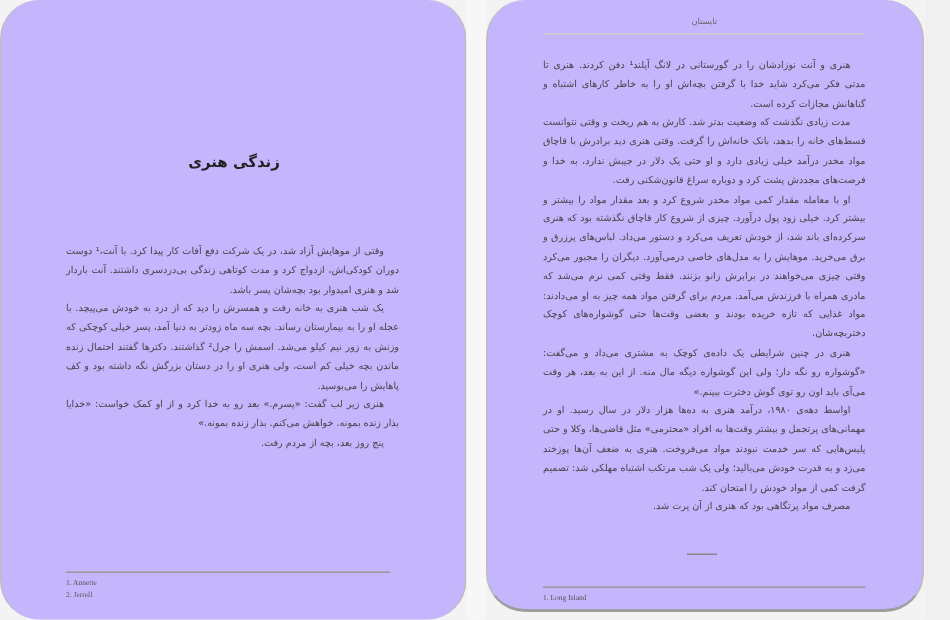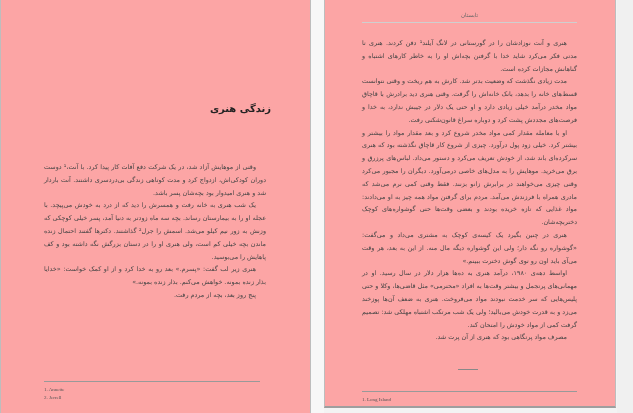--- a/index.html
+++ b/index.html
@@ -4,22 +4,23 @@
 <style>
   html, body { margin: 0; padding: 0; }
   body {
     width: 633px; height: 413px; overflow: hidden;
     background: #f3f3f3;
     position: relative;
     font-family: "DejaVu Sans", sans-serif;
     color: #333;
   }
   .page {
-    position: absolute; top: 0; background: #fca5a5;
+    position: absolute; top: 0; background: #c4b5fd;
     box-sizing: border-box;
+    border-radius: 26px;
   }
   #page-left {
     left: 0; width: 311px; height: 413px;
     border-left: 1px solid #bdbdbd;
     border-right: 1px solid #bdbdbd;
   }
   #page-right {
     left: 324px; width: 292px; height: 408px;
     border-left: 1px solid #bdbdbd;
     border-right: 1px solid #bdbdbd;
@@ -32,21 +33,21 @@
     position: absolute; left: 311px; top: 0; width: 13px; height: 413px; background: #f7f7f7;
   }
   .rtl { direction: rtl; text-align: justify; }
   .running-head {
     position: absolute; left: 37px; width: 215px; top: 12px;
     text-align: center; font-size: 5.5px; color: #666;
     padding-bottom: 4px; border-bottom: 1px solid #cfcfcf;
   }
   .chapter-title {
     position: absolute; left: 40px; width: 230px; top: 103px;
-    font-size: 10px; font-weight: bold; color: #222;
+    text-align: center; font-size: 10px; font-weight: bold; color: #222;
     direction: rtl;
   }
   .body-text {
     position: absolute; font-size: 6.4px; line-height: 12.8px; color: #444;
   }
   #left-body { left: 43px; width: 222px; top: 161px; }
   #right-body { left: 37px; width: 215px; top: 37px; }
   .para { margin: 0; text-indent: 10px; }
   .endmark {
     position: absolute; left: 133px; top: 369px; width: 20px; border-top: 1px solid #888;
@@ -82,21 +83,21 @@
     <div>2. Jerrell</div>
   </div>
 </div>
 
 <div id="page-right" class="page">
   <div class="running-head">تابستان</div>
   <div id="right-body" class="body-text rtl">
     <p class="para">هنری و آنت نوزادشان را در گورستانی در لانگ آیلند¹ دفن کردند. هنری تا مدتی فکر می‌کرد شاید خدا با گرفتن بچه‌اش او را به خاطر کارهای اشتباه و گناهانش مجازات کرده است.</p>
     <p class="para">مدت زیادی نگذشت که وضعیت بدتر شد. کارش به هم ریخت و وقتی نتوانست قسط‌های خانه را بدهد، بانک خانه‌اش را گرفت. وقتی هنری دید برادرش با قاچاق مواد مخدر درآمد خیلی زیادی دارد و او حتی یک دلار در جیبش ندارد، به خدا و فرصت‌های مجددش پشت کرد و دوباره سراغ قانون‌شکنی رفت.</p>
     <p class="para">او با معامله مقدار کمی مواد مخدر شروع کرد و بعد مقدار مواد را بیشتر و بیشتر کرد. خیلی زود پول درآورد. چیزی از شروع کار قاچاق نگذشته بود که هنری سرکرده‌ای باند شد، از خودش تعریف می‌کرد و دستور می‌داد. لباس‌های پرزرق و برق می‌خرید. موهایش را به مدل‌های خاصی درمی‌آورد. دیگران را مجبور می‌کرد وقتی چیزی می‌خواهند در برابرش زانو بزنند. فقط وقتی کمی نرم می‌شد که مادری همراه با فرزندش می‌آمد. مردم برای گرفتن مواد همه چیز به او می‌دادند: مواد غذایی که تازه خریده بودند و بعضی وقت‌ها حتی گوشواره‌های کوچک دختربچه‌شان.</p>
-    <p class="para">هنری در چنین بگیرد یک کیسه‌ی کوچک به مشتری می‌داد و می‌گفت: «گوشواره رو نگه دار؛ ولی این گوشواره دیگه مال منه. از این به بعد، هر وقت می‌آی باید اون رو توی گوش دخترت ببینم.»</p>
+    <p class="para">هنری در چنین شرایطی یک داده‌ی کوچک به مشتری می‌داد و می‌گفت: «گوشواره رو نگه دار؛ ولی این گوشواره دیگه مال منه. از این به بعد، هر وقت می‌آی باید اون رو توی گوش دخترت ببینم.»</p>
     <p class="para">اواسط دهه‌ی ۱۹۸۰، درآمد هنری به ده‌ها هزار دلار در سال رسید. او در مهمانی‌های پرتجمل و بیشتر وقت‌ها به افراد «محترمی» مثل قاضی‌ها، وکلا و حتی پلیس‌هایی که سر خدمت نبودند مواد می‌فروخت. هنری به ضعف آن‌ها پوزخند می‌زد و به قدرت خودش می‌بالید؛ ولی یک شب مرتکب اشتباه مهلکی شد: تصمیم گرفت کمی از مواد خودش را امتحان کند.</p>
     <p class="para">مصرف مواد پرتگاهی بود که هنری از آن پرت شد.</p>
   </div>
   <div class="endmark"></div>
   <div id="right-fn-rule" class="fn-rule"></div>
   <div id="right-footnotes" class="footnotes">
     <div>1. Long Island</div>
   </div>
 </div>
 

